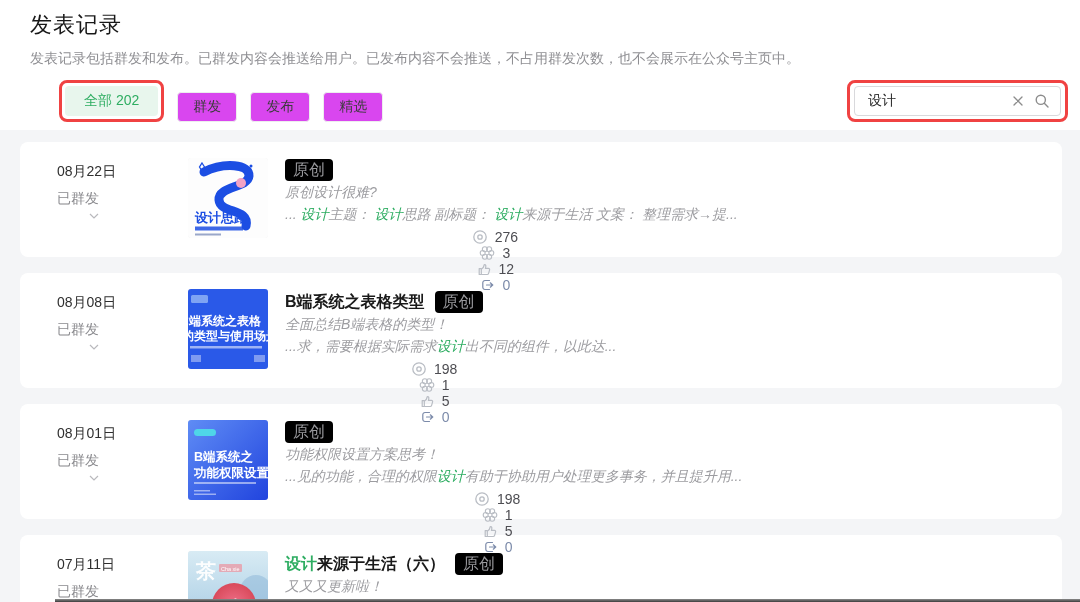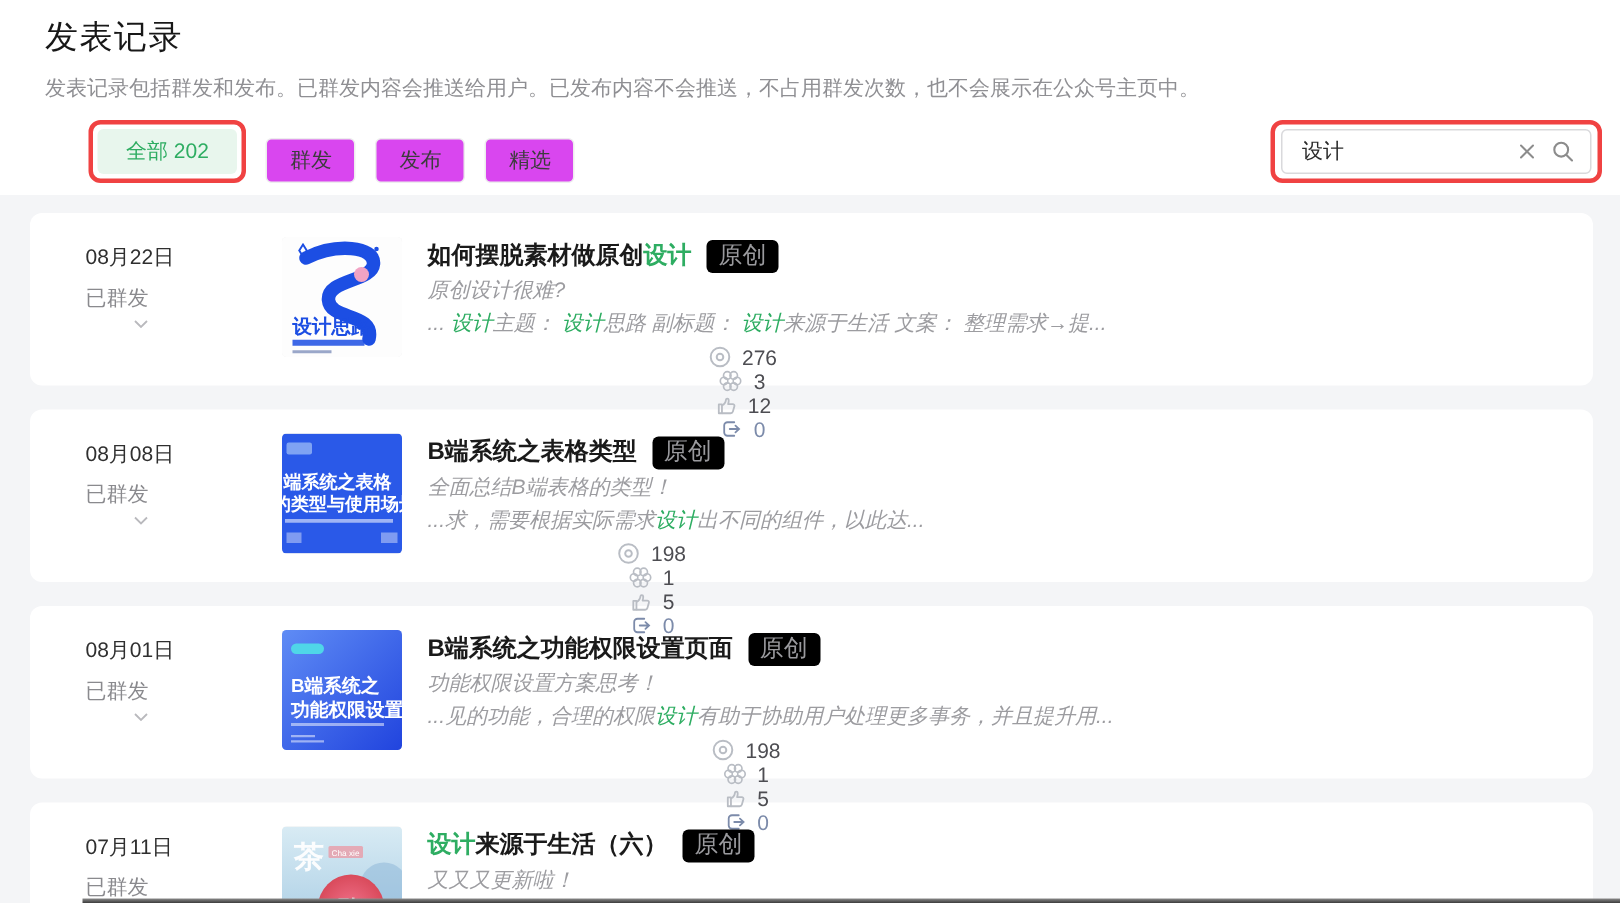--- a/index.html
+++ b/index.html
@@ -105,21 +105,20 @@
         <path d="M14 5 l2.5 4 l-2.5 4 l-2.5 -4 z" fill="none" stroke="#1C4EE3" stroke-width="1.3"></path>
         <circle cx="53" cy="25" r="5" fill="#F2A3C4"></circle>
         <circle cx="63" cy="8" r="1.5" fill="#1C4EE3"></circle>
         <text x="7" y="64" font-size="13" font-weight="bold" fill="#1C4EE3">设计思路</text>
         <rect x="7" y="68.5" width="48" height="4" fill="#1C4EE3" opacity="0.85"></rect>
         <rect x="7" y="75.5" width="26" height="2" fill="#9AA7C9"></rect>
       </svg>
     </div>
     <div class="card-body">
       <div class="title-row">
-        <span class="title"><span>如何摆脱素材做原创</span><span class="hl">设计</span></span>
         <span class="badge">原创</span>
       </div>
       <div class="desc">原创设计很难?</div>
       <div class="desc"><span>... </span><span class="hl">设计</span><span>主题： </span><span class="hl">设计</span><span>思路 副标题： </span><span class="hl">设计</span><span>来源于生活 文案： 整理需求→提...</span></div>
       <div class="stats">
         <span class="stat">
           <svg width="16" height="16" viewBox="0 0 16 16">
               <circle cx="8" cy="8" r="6.2" fill="none" stroke="#B9BDC4" stroke-width="1.3"></circle>
               <circle cx="8" cy="8" r="2.2" fill="none" stroke="#B9BDC4" stroke-width="1.3"></circle>
             </svg>
@@ -241,21 +240,20 @@
         <rect x="6" y="9" width="22" height="7" rx="3.5" fill="#4FD6E8"></rect>
         <text x="6" y="41" font-size="12.5" font-weight="bold" fill="#FFFFFF">B端系统之</text>
         <text x="6" y="57" font-size="12.5" font-weight="bold" fill="#FFFFFF">功能权限设置页</text>
         <rect x="6" y="62" width="62" height="2" fill="#FFFFFF" opacity="0.5"></rect>
         <rect x="6" y="70" width="16" height="1.5" fill="#FFFFFF" opacity="0.5"></rect>
         <rect x="6" y="73.5" width="22" height="1.5" fill="#FFFFFF" opacity="0.5"></rect>
       </svg>
     </div>
     <div class="card-body">
       <div class="title-row">
-        <span class="title"><span>B端系统之功能权限设置页面</span></span>
         <span class="badge">原创</span>
       </div>
       <div class="desc">功能权限设置方案思考！</div>
       <div class="desc"><span>...见的功能，合理的权限</span><span class="hl">设计</span><span>有助于协助用户处理更多事务，并且提升用...</span></div>
       <div class="stats">
         <span class="stat">
           <svg width="16" height="16" viewBox="0 0 16 16">
               <circle cx="8" cy="8" r="6.2" fill="none" stroke="#B9BDC4" stroke-width="1.3"></circle>
               <circle cx="8" cy="8" r="2.2" fill="none" stroke="#B9BDC4" stroke-width="1.3"></circle>
             </svg>

